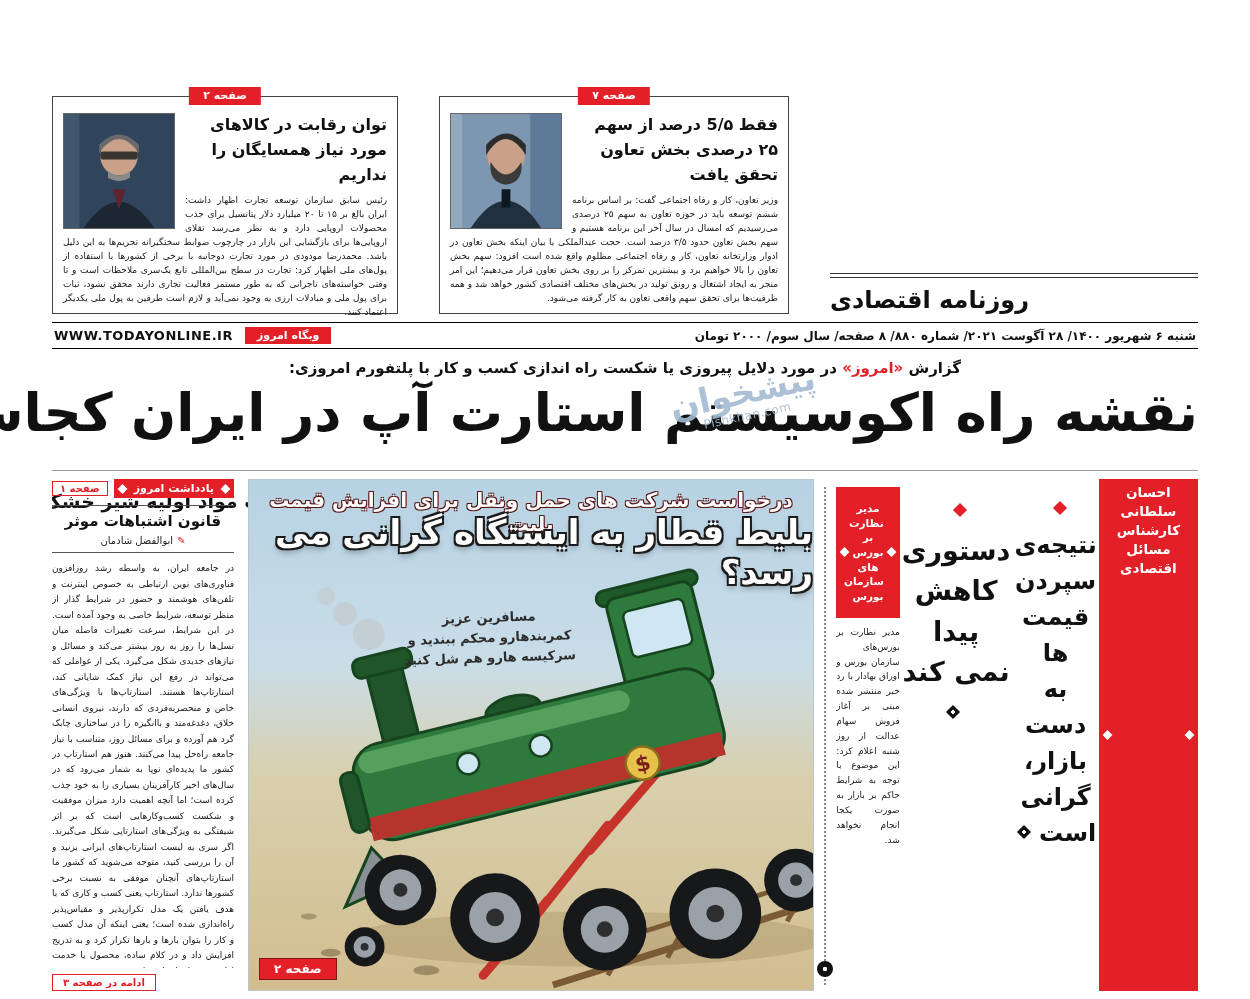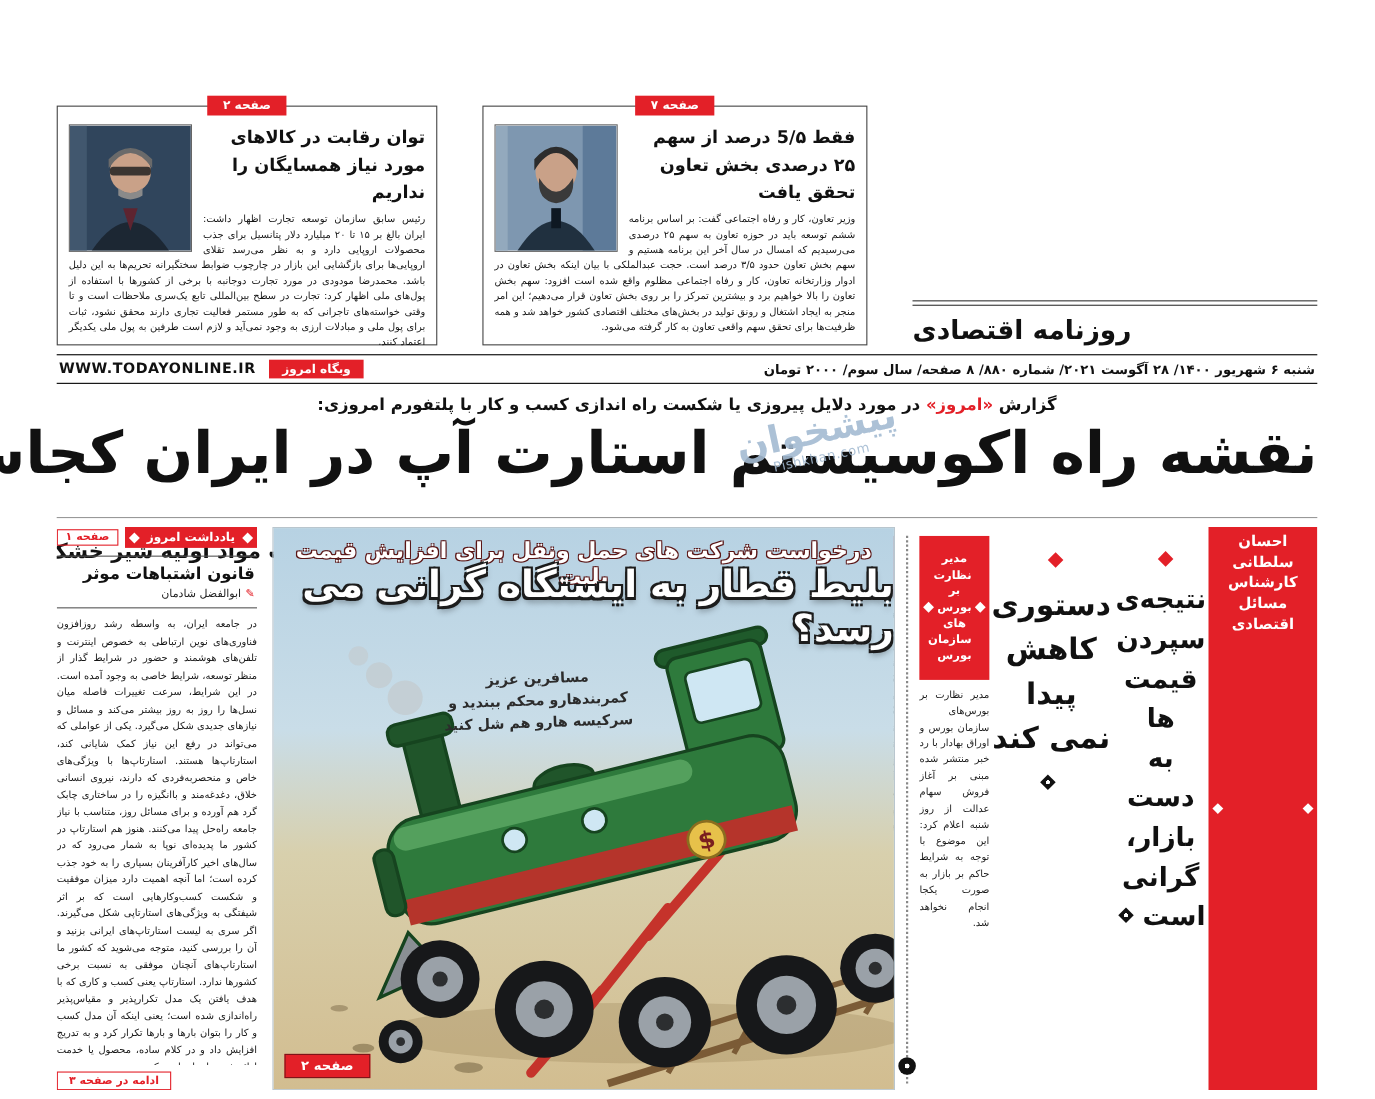--- a/index.html
+++ b/index.html
@@ -86,21 +86,21 @@
   .ccap{position:absolute;top:128px;left:138px;width:205px;text-align:center;font-size:13px;font-weight:bold;
     color:#2c2c2c;line-height:1.55;z-index:1;transform:rotate(-2deg)}
   .pagebox2{position:absolute;left:10px;bottom:10px;background:var(--red);color:#fff;font-size:12px;font-weight:bold;
     padding:3px 14px;z-index:2;border:1px solid #7e1418}
 
   
   .notecol{width:182px;display:flex;flex-direction:column}
   .notehead{display:flex;gap:6px;align-items:center}
   .redstrip.note{flex:1;font-size:11px;padding:2px 14px}
   .pagebox{border:1px solid var(--red);color:var(--red);font-size:10px;font-weight:bold;padding:1px 7px;white-space:nowrap}
-  .notetitlewrap{border-top:1px solid #555;border-bottom:1px solid #555;margin-top:7px;padding:6px 2px;}
+  .notetitlewrap{border-top:1px solid #555;border-bottom:1px solid #555;margin-top:7px;padding:6px 2px;text-align:center}
   .notetitlewrap h3{font-size:15px;font-weight:bold}
   .author{font-size:10px;margin-top:5px;color:#222}
   .author .pen{color:var(--red);margin-left:4px}
   .notebody{flex:1;font-size:9px;line-height:1.72;text-align:justify;margin-top:8px;overflow:hidden;color:#151515}
   .continue{align-self:flex-end;border:1px solid var(--red);color:var(--red);font-size:10px;font-weight:bold;
     padding:2px 10px;margin-top:6px}
 </style>
 </head>
 <body>
 

